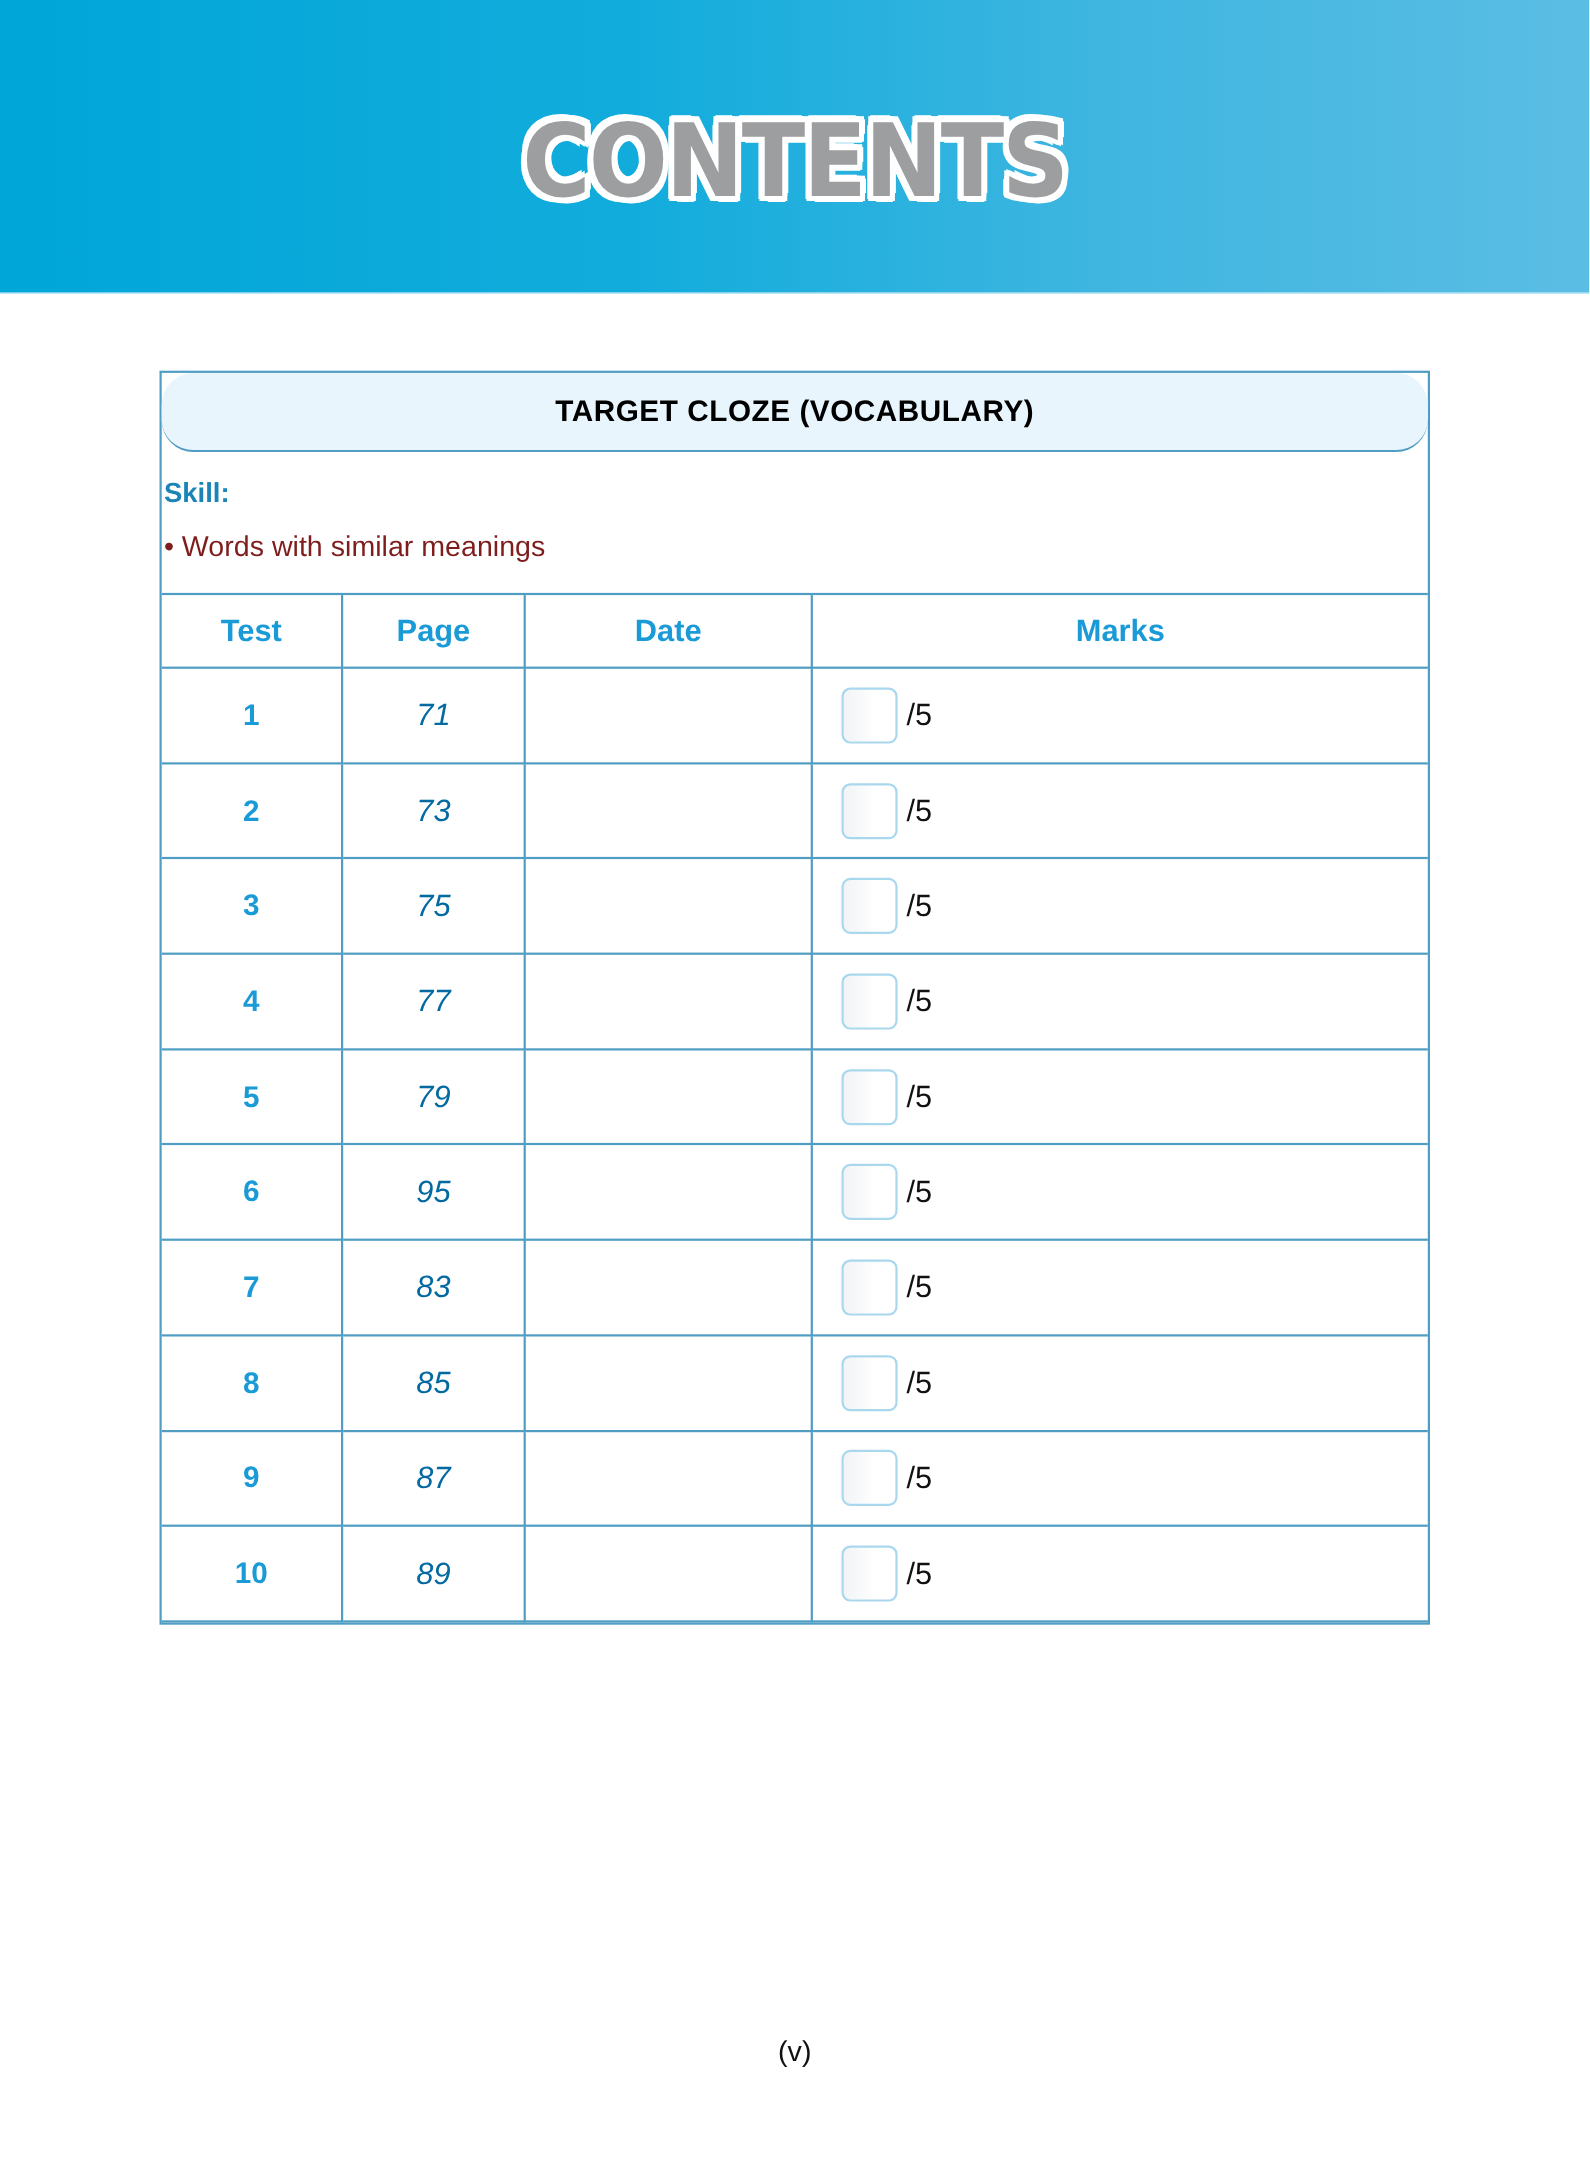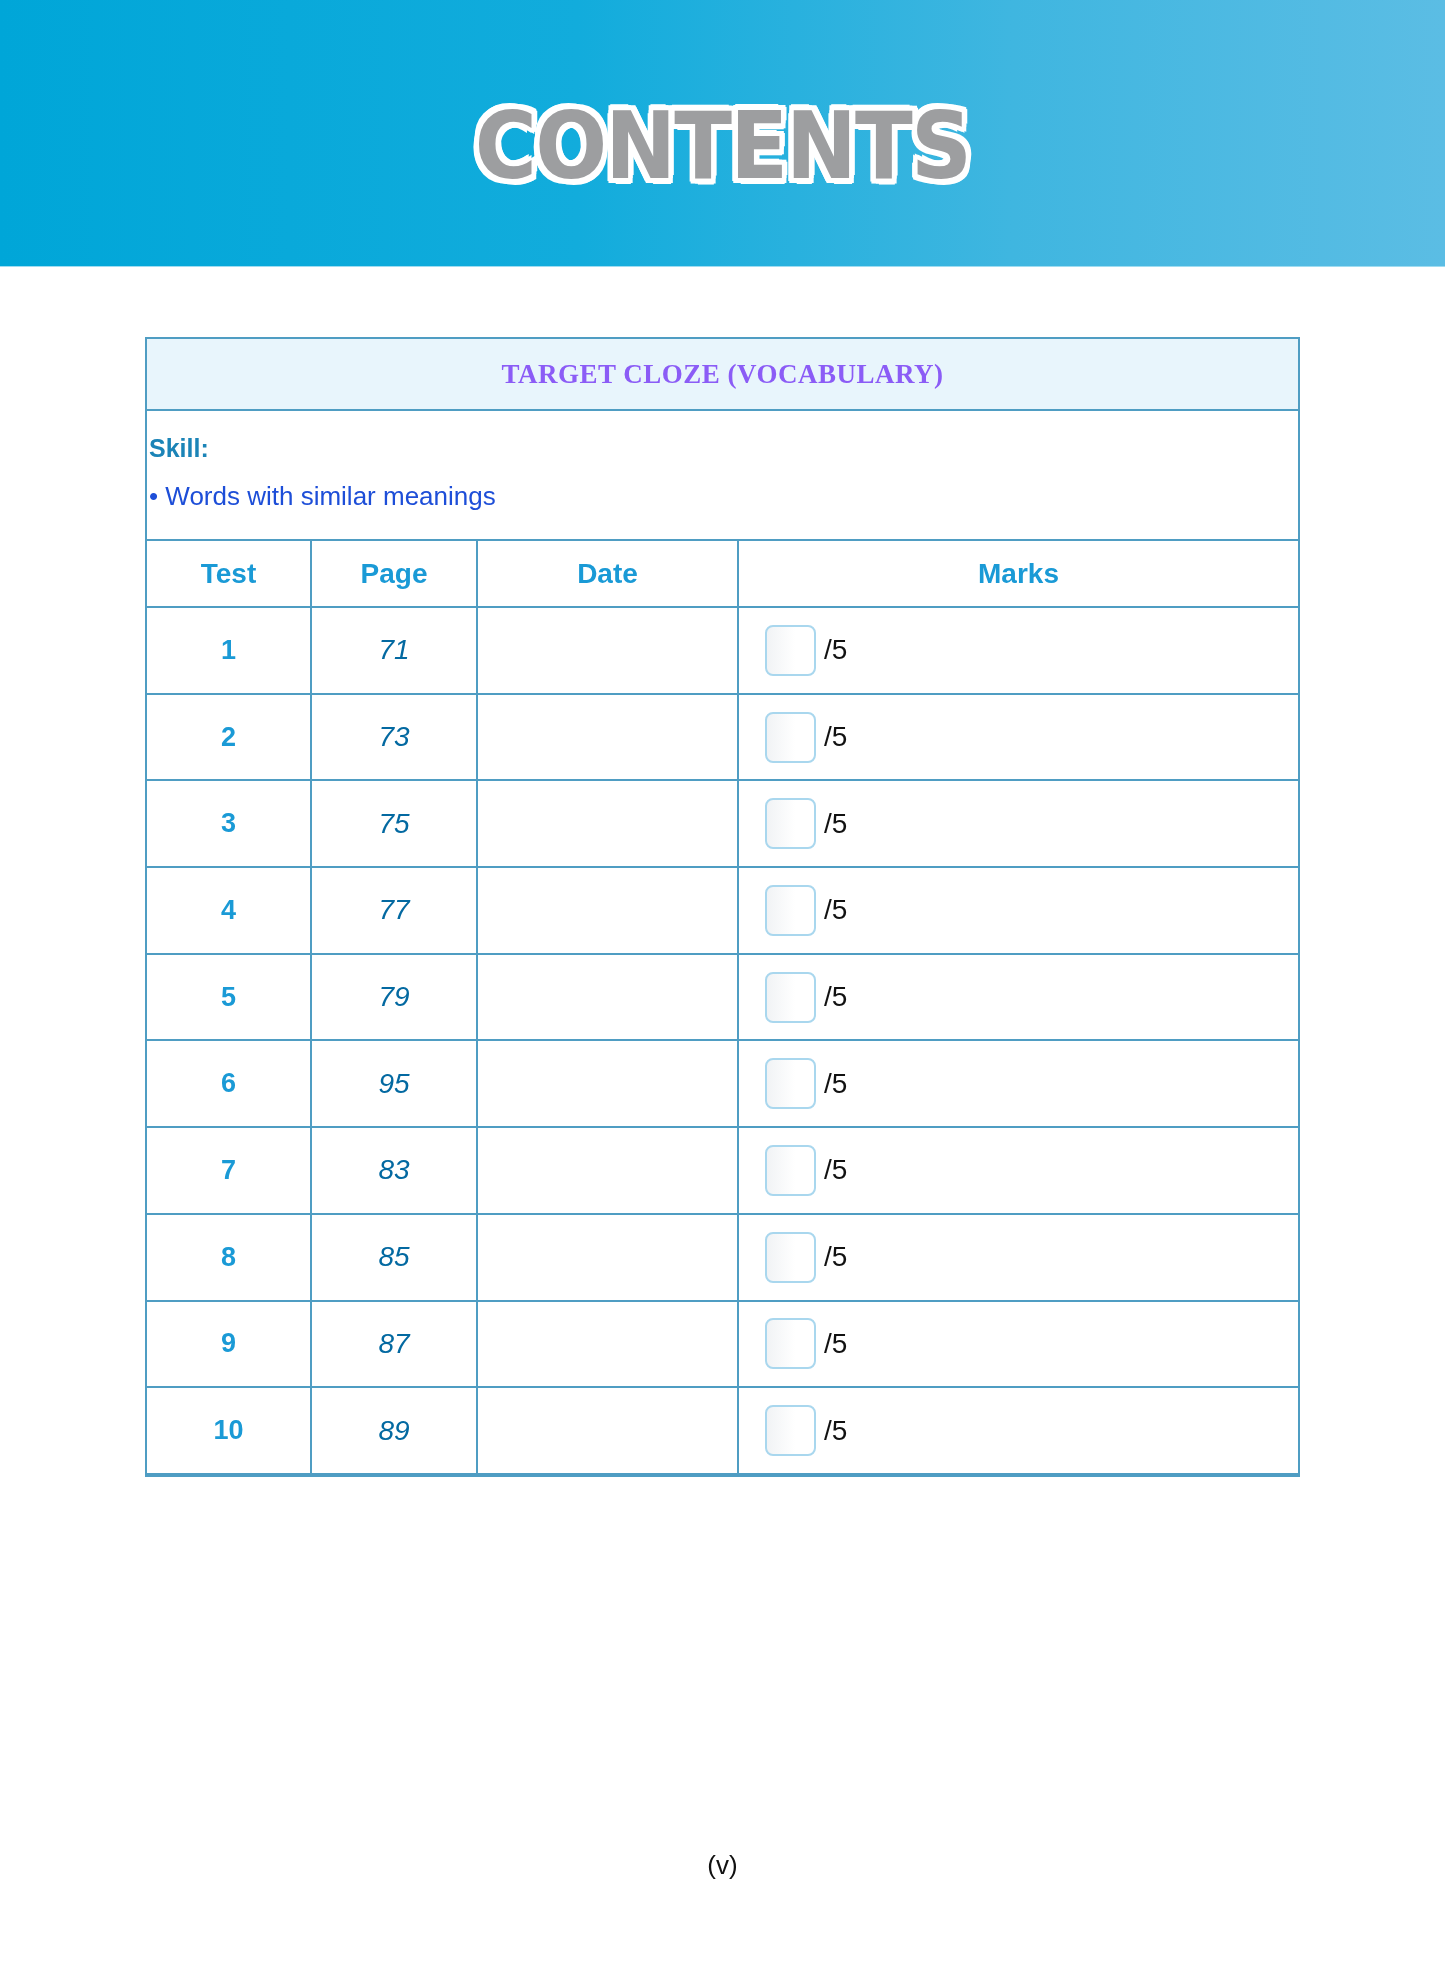--- a/index.html
+++ b/index.html
@@ -24,29 +24,29 @@
       -3px -6px 0 #fff, 3px 6px 0 #fff, -6px 3px 0 #fff, 6px -3px 0 #fff;
     transform: scaleX(0.92);
   }
   .table-wrap {
     position: absolute; left: 145px; top: 337px; width: 1155px;
     border: 2px solid #4f9dc3; box-sizing: border-box;
   }
   .title-row {
     height: 70px; background: #e8f5fc; border-bottom: 2px solid #4f9dc3;
     display: flex; align-items: center; justify-content: center;
-    font-family: Liberation Serif, serif; font-weight: bold; font-size: 27px;
-    color: #8b5cf6; letter-spacing: 0.5px;
+    font-family: Liberation Sans, sans-serif; font-weight: bold; font-size: 27px;
+    color: #000000; letter-spacing: 0.5px; border-radius: 29px;
   }
   .skill-row {
     height: 130px; border-bottom: 2px solid #4f9dc3; box-sizing: border-box;
     padding: 22px 0 0 2px;
   }
   .skill-label { font-weight: bold; font-size: 25px; color: #1b84b7; line-height: 30px; }
-  .skill-item { font-size: 26px; color: #1d4ed8; line-height: 30px; margin-top: 18px; }
+  .skill-item { font-size: 26px; color: #7f1d1d; line-height: 30px; margin-top: 18px; }
   .grid { display: grid; grid-template-columns: 165px 166px 261px 1fr; }
   .cell {
     border-right: 2px solid #4f9dc3; border-bottom: 2px solid #4f9dc3;
     box-sizing: border-box; display: flex; align-items: center; justify-content: center;
     height: 86.7px;
   }
   .cell.last { border-right: none; }
   .hdr { height: 67px; font-weight: bold; font-size: 28px; color: #1a9ad6; }
   .num { font-weight: bold; font-size: 27px; color: #1a9ad6; }
   .page { font-style: italic; font-size: 28px; color: #0369a1; }

